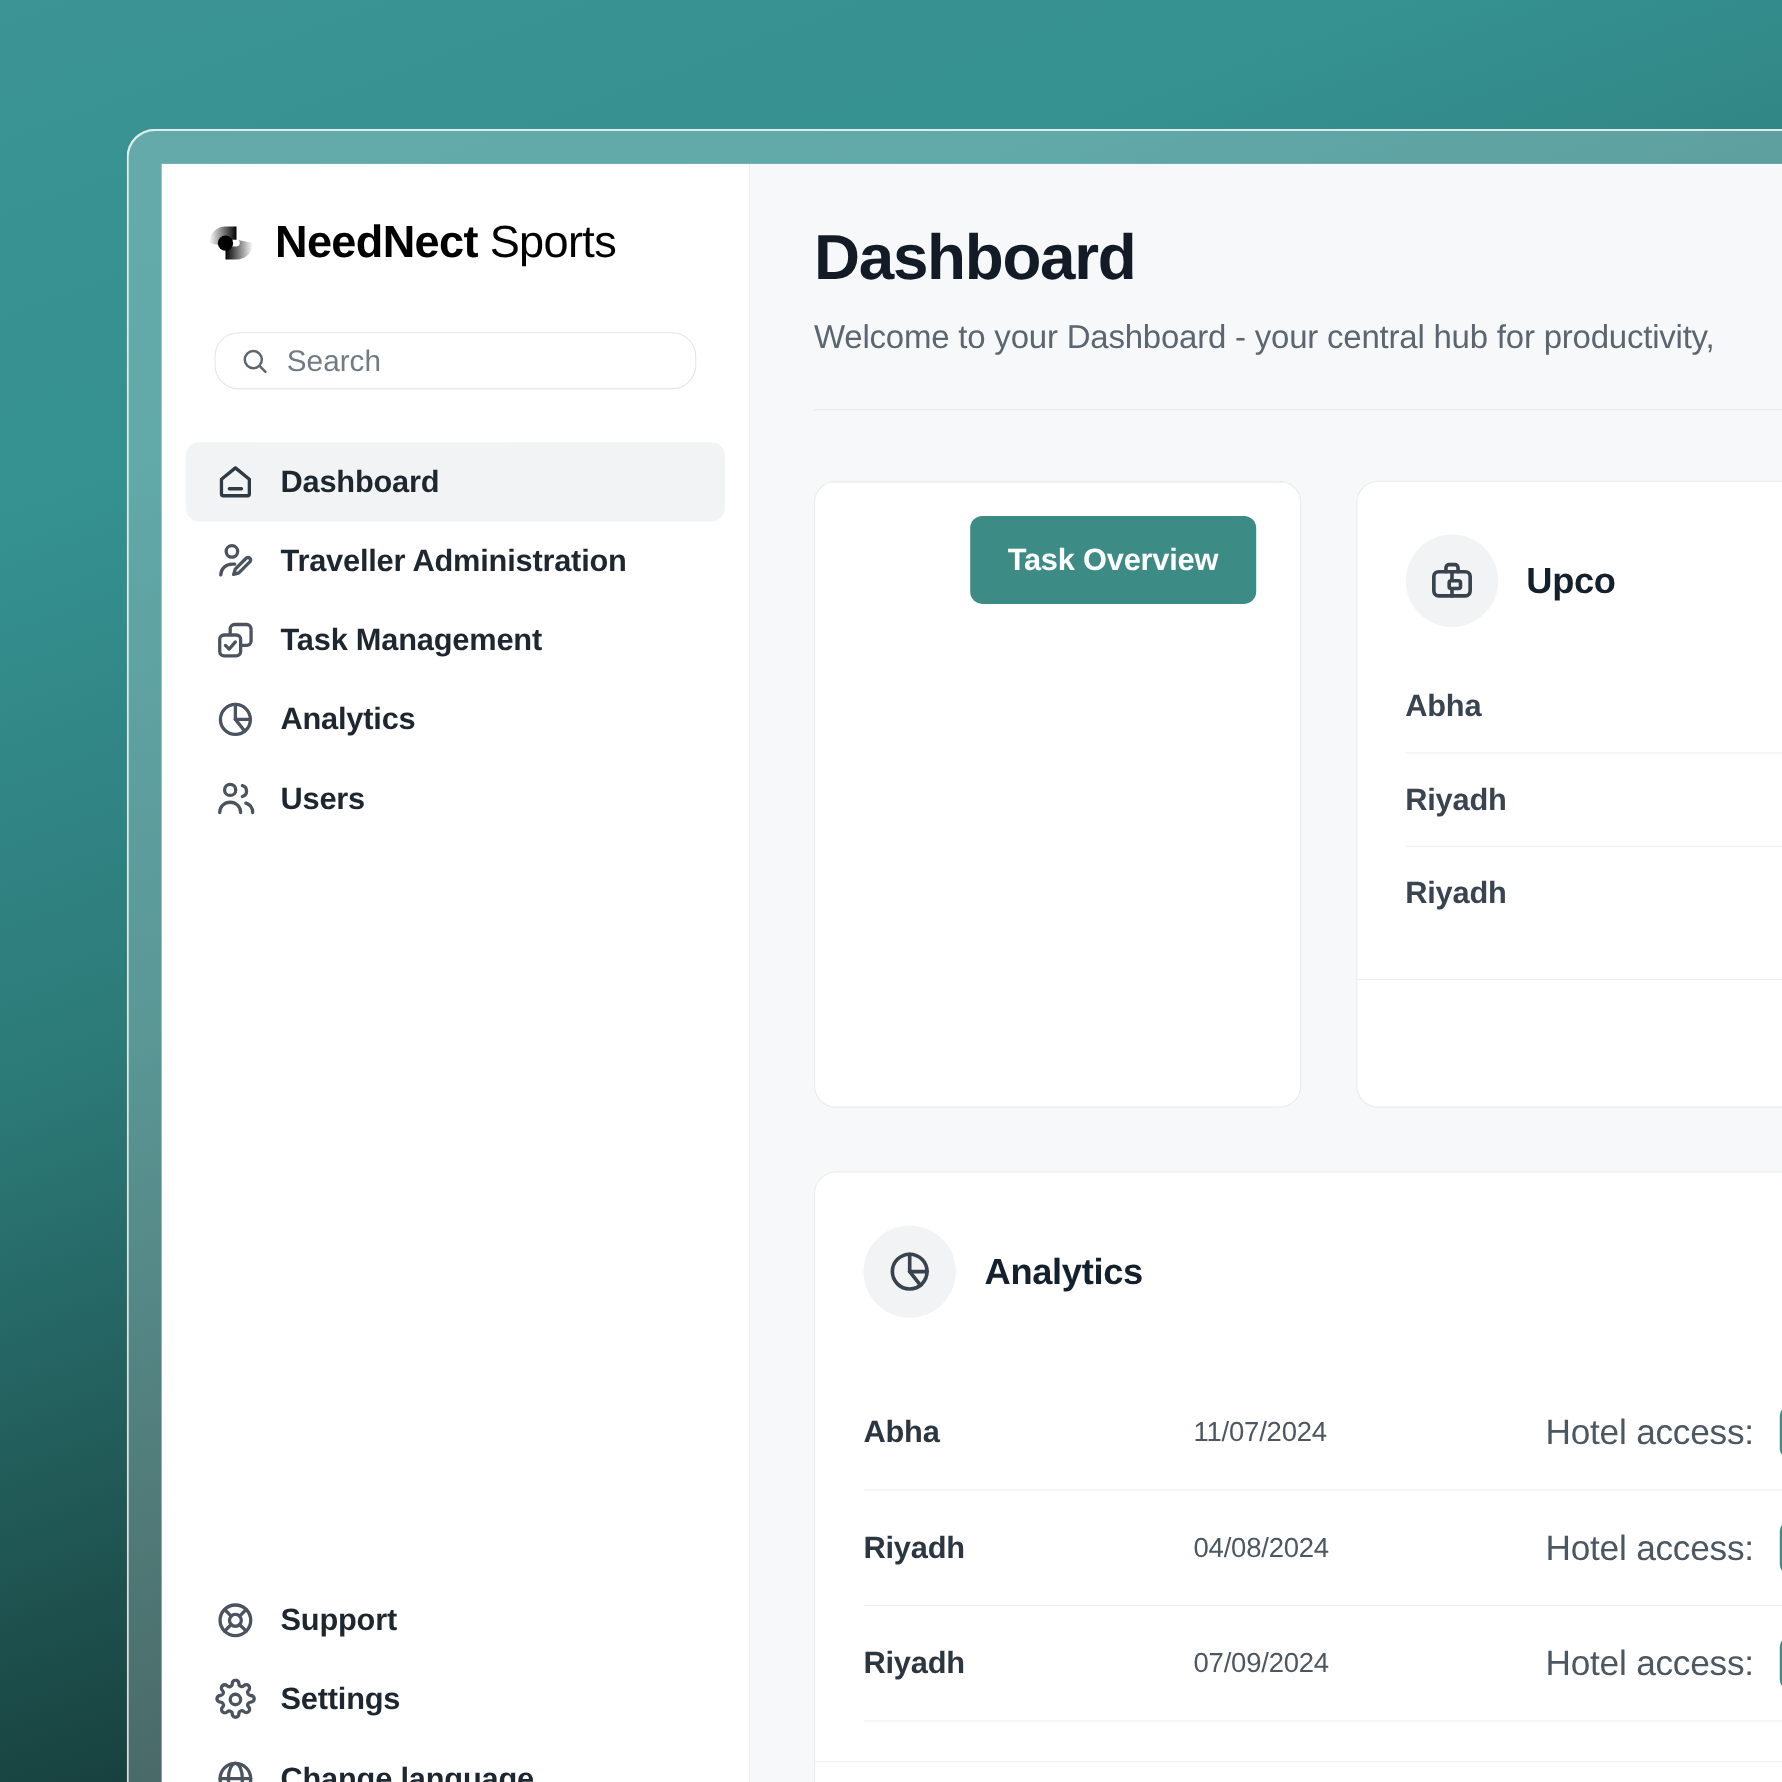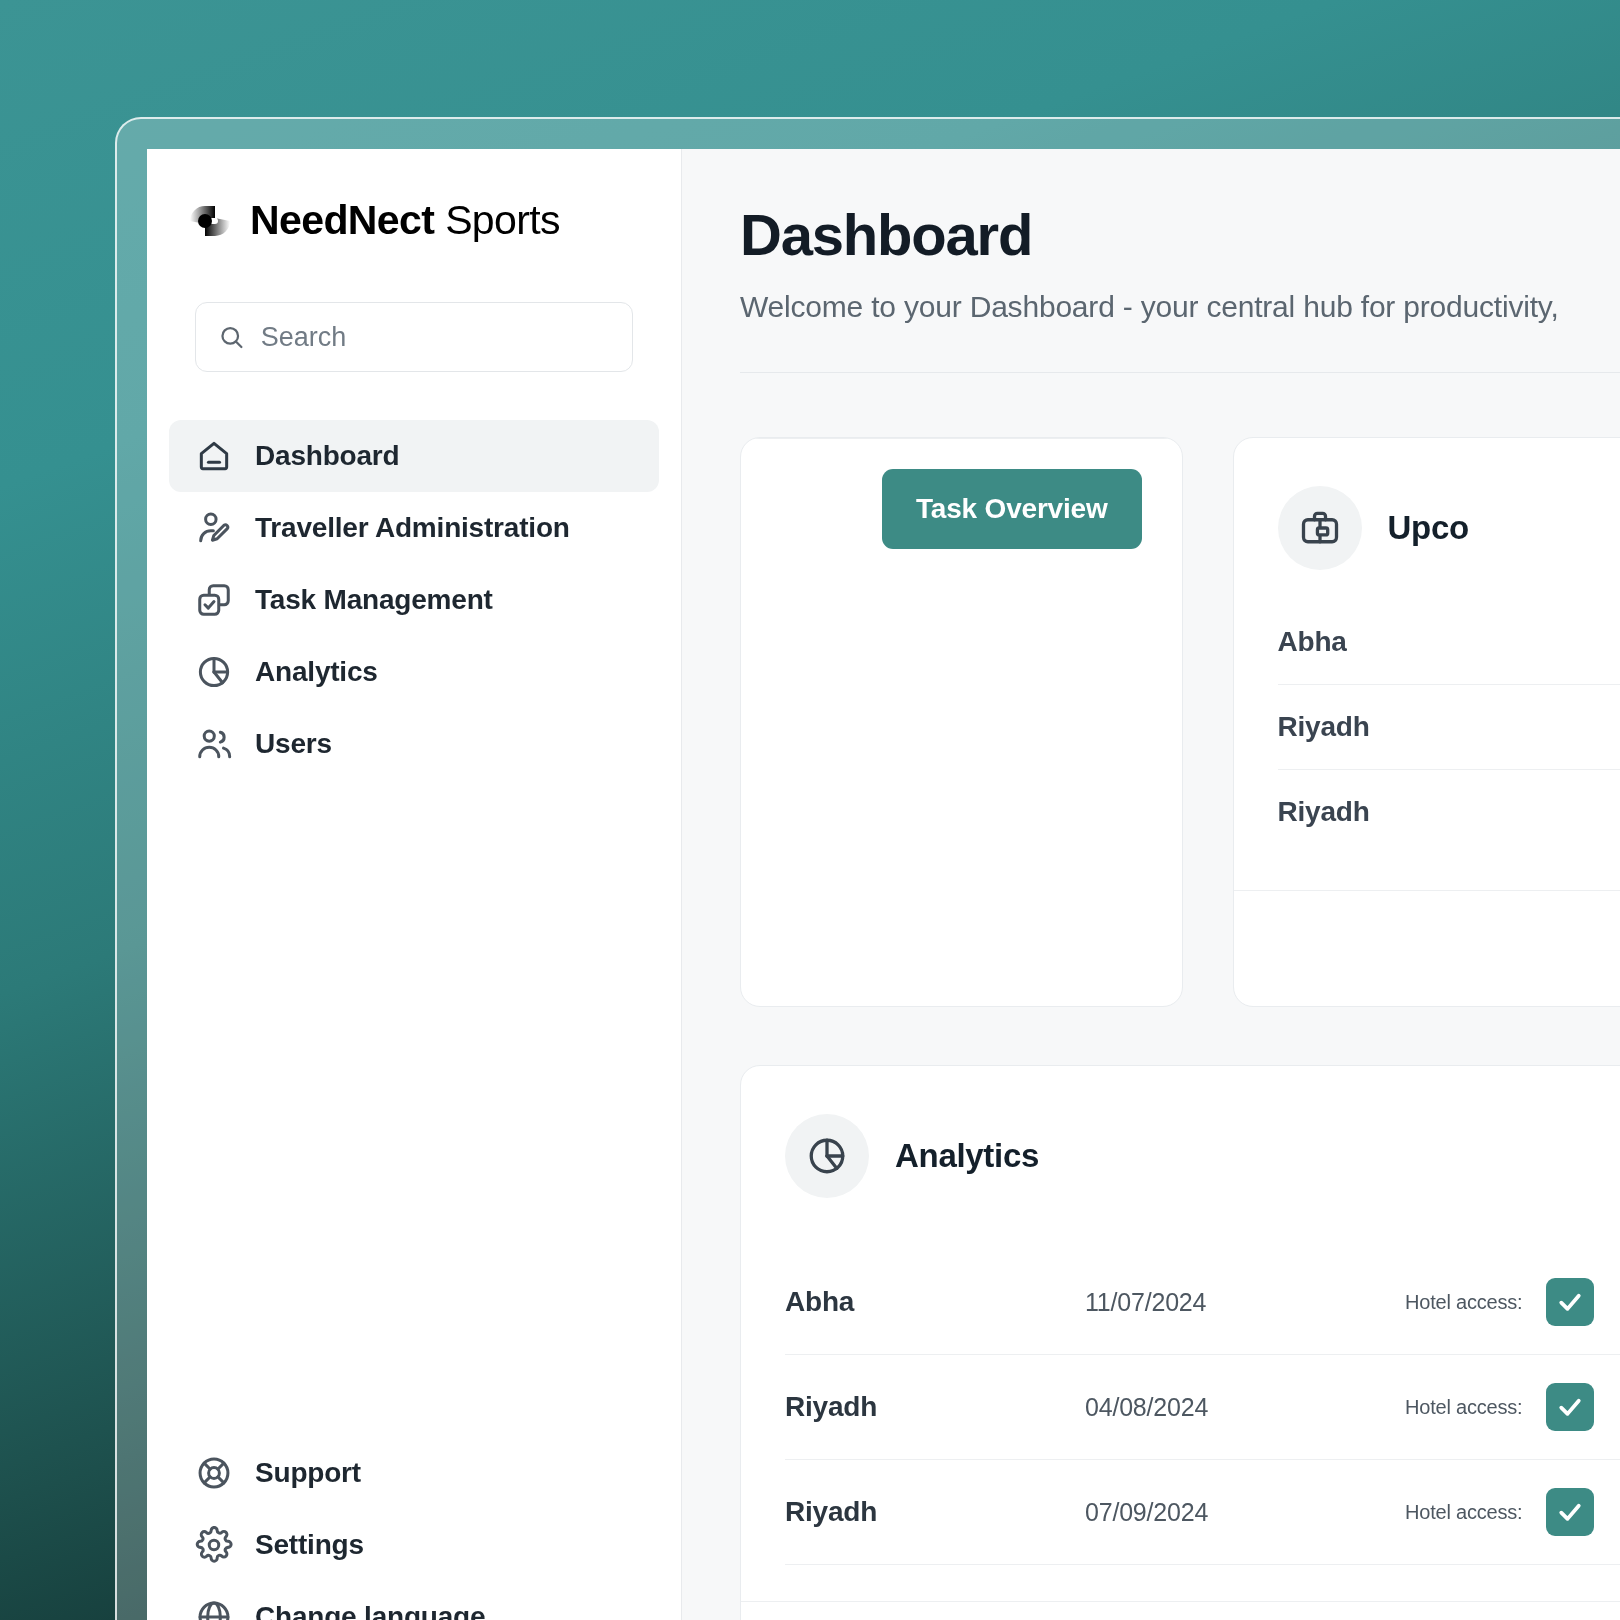--- a/index.html
+++ b/index.html
@@ -70,23 +70,23 @@
     color: #000;
   }
   .brand-text .b-strong { font-weight: 700; }
   .brand-text .b-light { font-weight: 400; }
 
   .search-wrap { padding: 0 48px; margin-bottom: 48px; }
   .search-box {
     display: flex;
     align-items: center;
     gap: 16px;
-    height: 70px;
+    height: 52px;
     border: 1.5px solid #e3e6e9;
-    border-radius: 12px;
+    border-radius: 22px;
     padding: 0 22px;
     background: #fff;
   }
   .search-box input {
     border: none;
     outline: none;
     font-family: inherit;
     font-size: 27px;
     color: #3b444d;
     background: transparent;
@@ -254,21 +254,21 @@
     color: #2c3640;
     letter-spacing: -0.2px;
   }
   .an-date {
     width: 320px;
     font-size: 25px;
     color: #4d5761;
     letter-spacing: -0.2px;
   }
   .an-access-label {
-    font-size: 20px;
+    font-size: 32px;
     color: #4d5761;
     letter-spacing: -0.2px;
     margin-right: 24px;
   }
   .check-badge {
     width: 48px; height: 48px;
     border-radius: 9px;
     background: #3d8b85;
     display: inline-flex;
     align-items: center;

